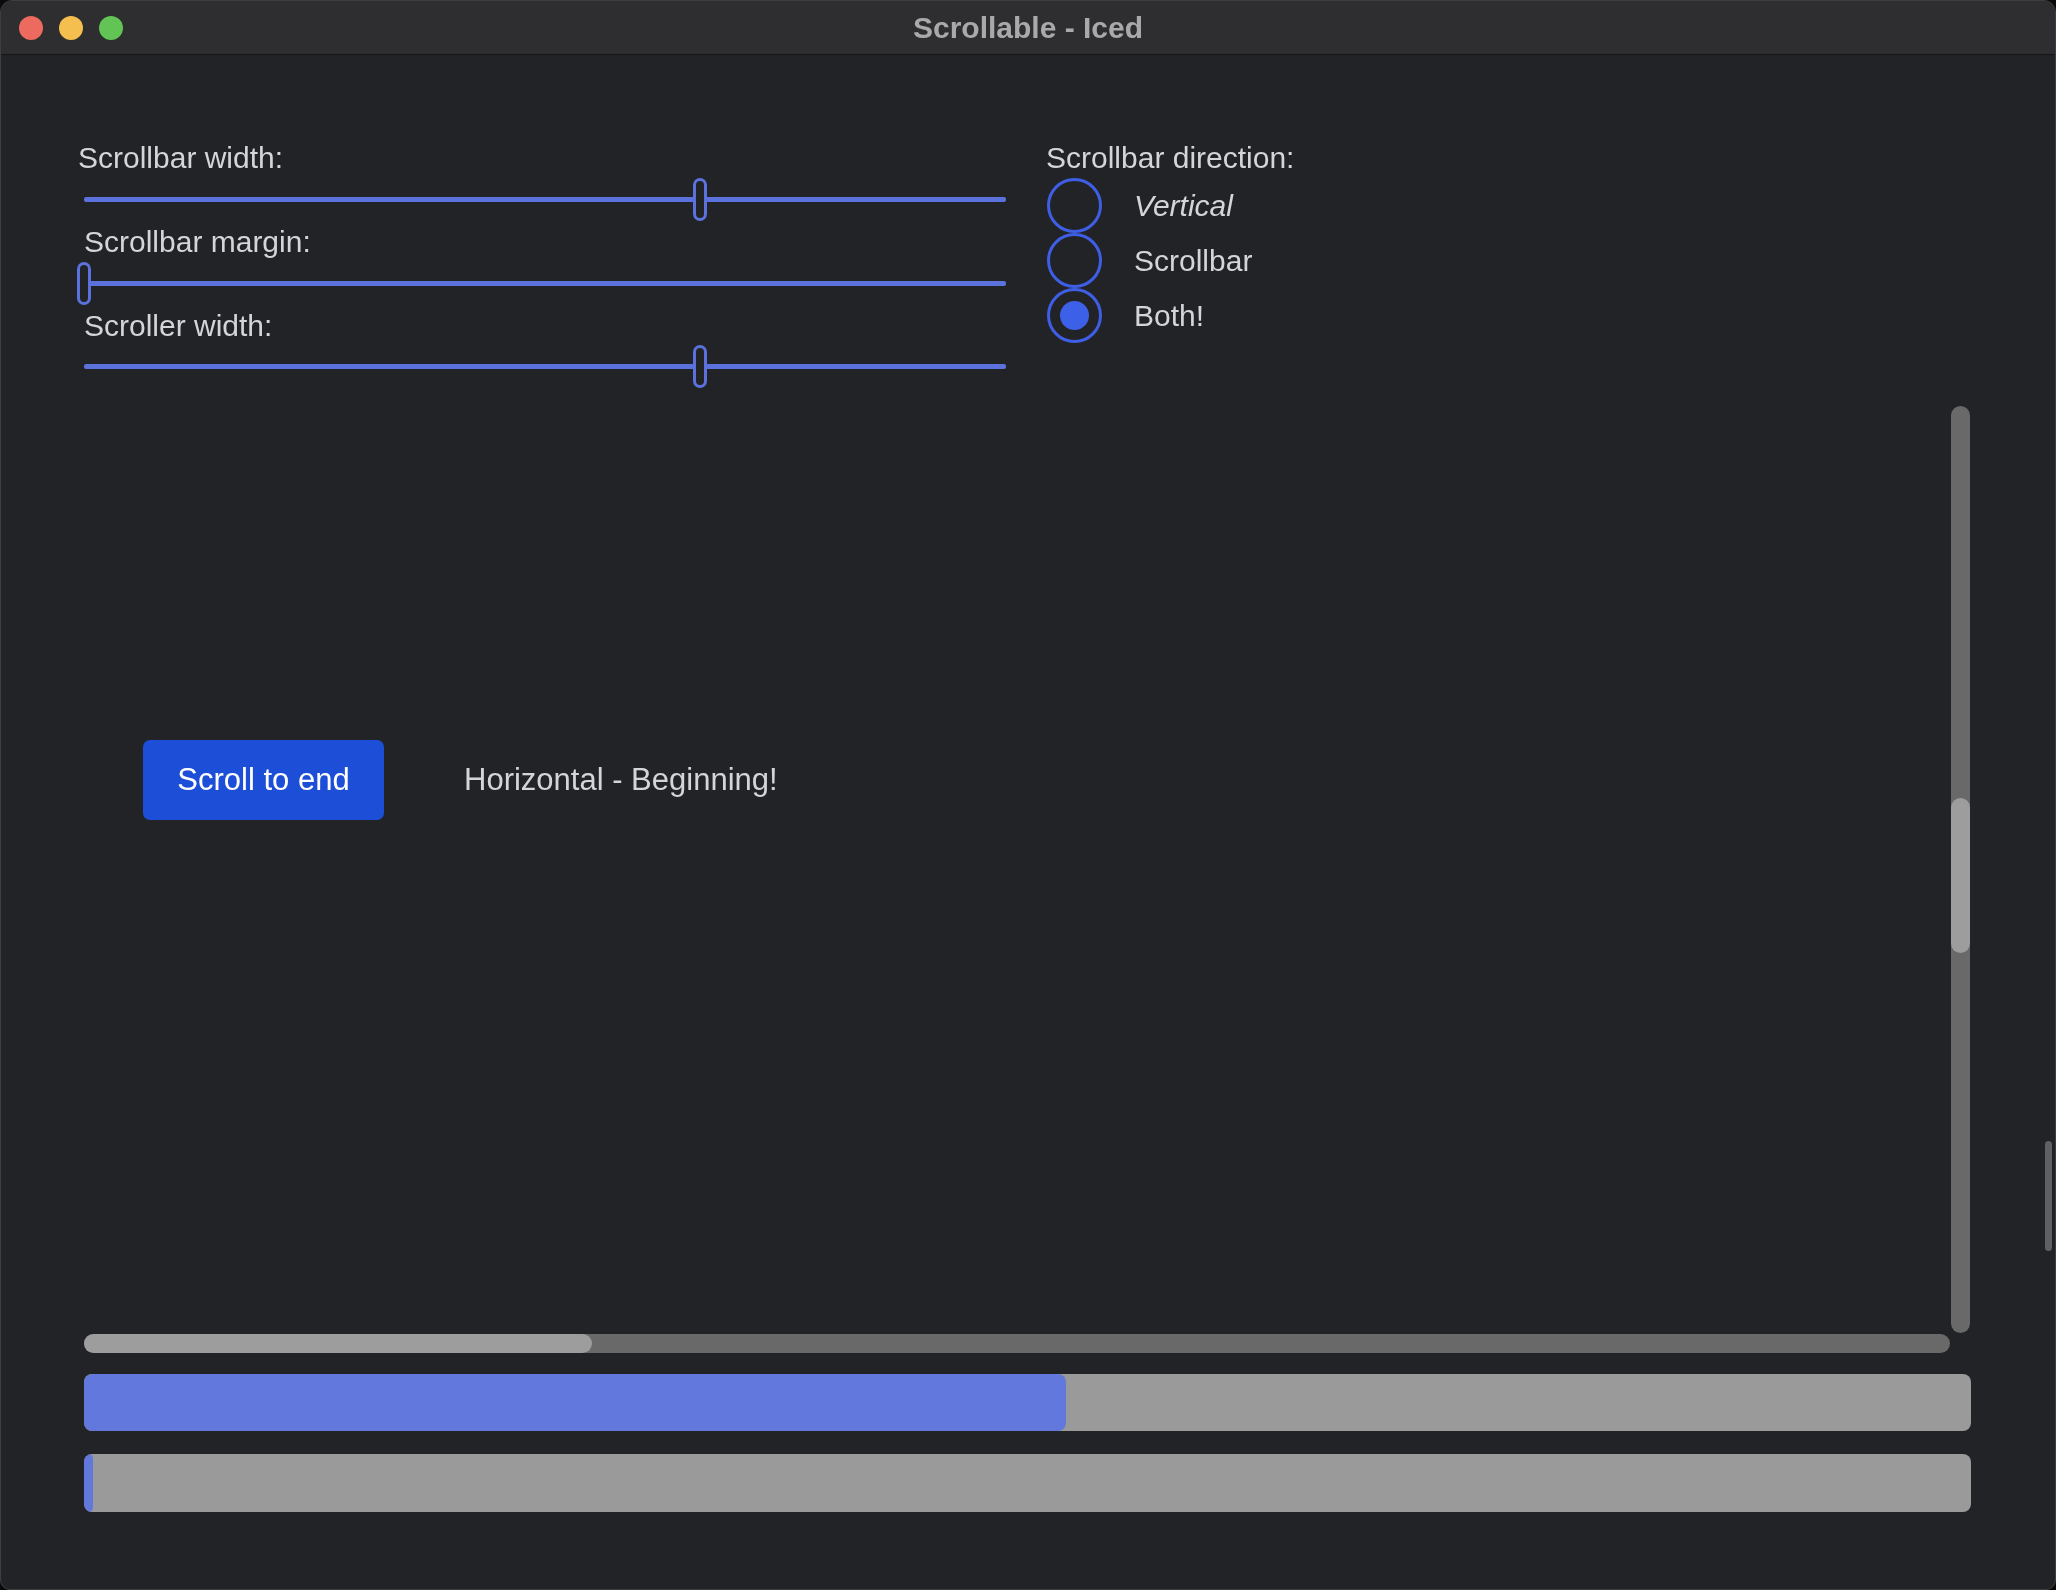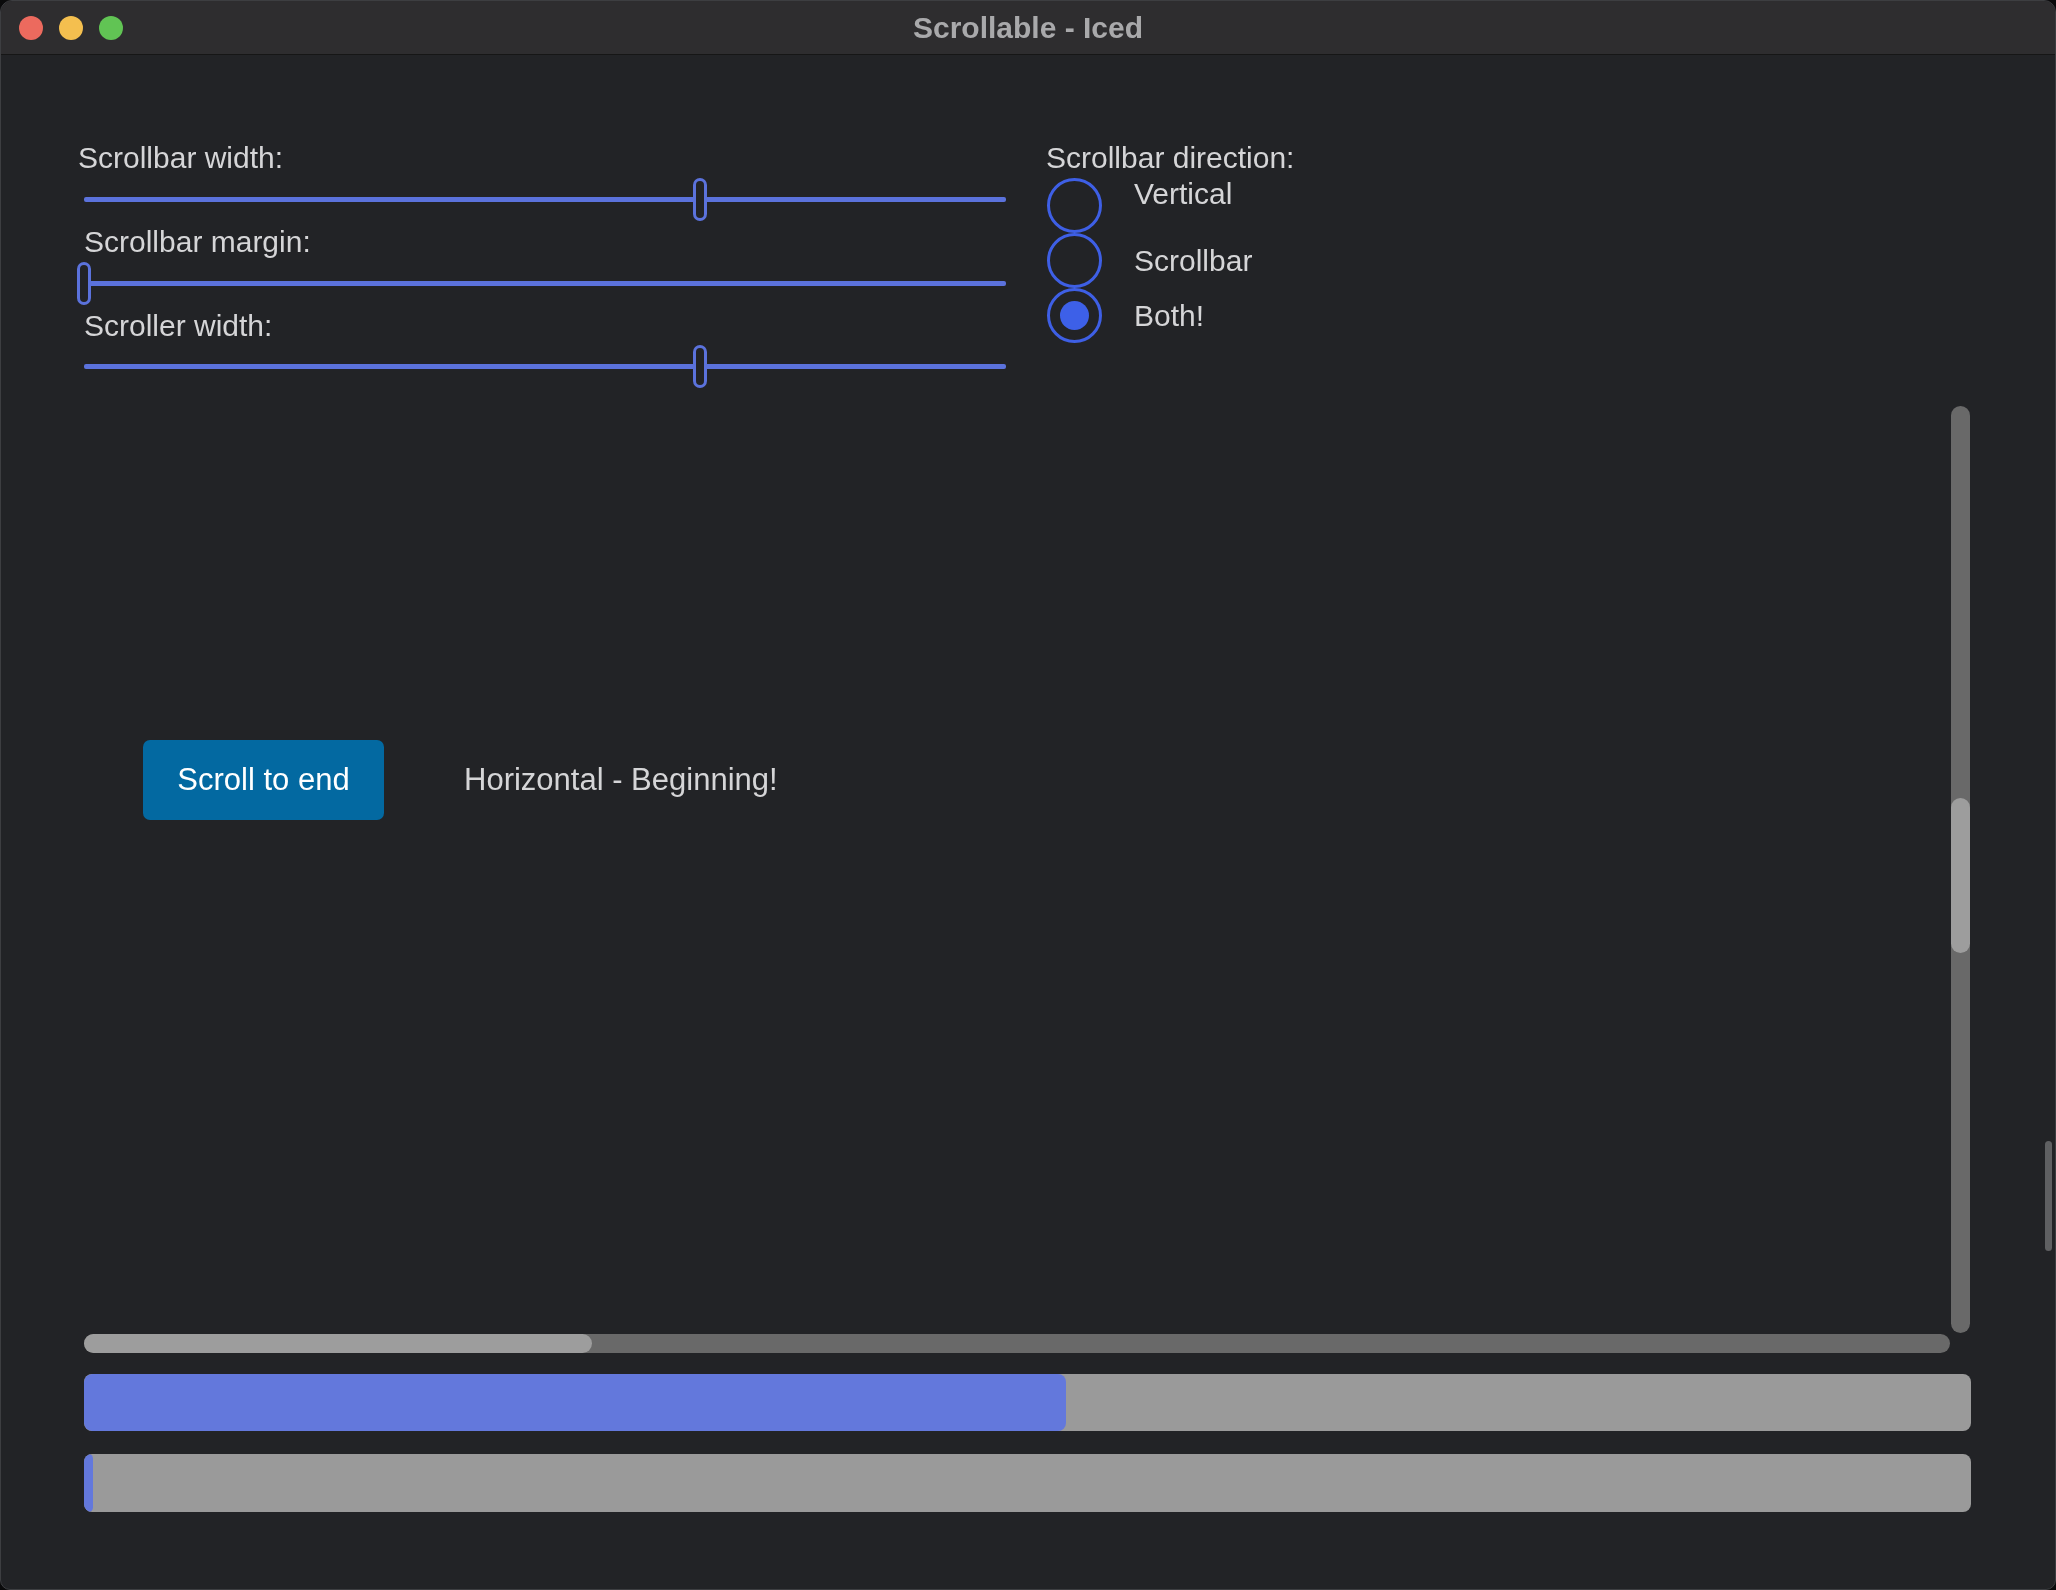--- a/index.html
+++ b/index.html
@@ -55,21 +55,21 @@
   .radio-circle {
     position: absolute; width: 55px; height: 55px; border-radius: 50%;
     border: 3px solid #3e5fe5; background: transparent;
     display: flex; align-items: center; justify-content: center;
   }
   .radio-dot { width: 29px; height: 29px; border-radius: 50%; background: #3d60e8; }
 
   
   .btn {
     position: absolute; left: 142px; top: 739px; width: 241px; height: 80px;
-    background: #0369a1; border: none; border-radius: 7px;
+    background: #1d4ed8; border: none; border-radius: 7px;
     color: #ffffff; font-size: 31px; font-family: "Liberation Sans", sans-serif;
     cursor: pointer;
   }
   .status {
     position: absolute; left: 463px; top: 759px;
     font-size: 31px; line-height: 40px; color: #d5d5d7; white-space: nowrap;
   }
 
   
   .vbar {
@@ -137,21 +137,21 @@
     <div class="slider" style="left:83px; top:344px;">
       <div class="rail"></div>
       <div class="handle" style="left: 66.8%;"></div>
     </div>
 
     <div class="lbl" style="left:1045px; top:137px;">Scrollbar direction:</div>
 
     <div class="radio-circle" style="left:1046px; top:177px;">
       <div class="radio-dot" style="opacity: 0;"></div>
     </div>
-    <div class="lbl" style="left:1133px; top:173px;">Vertical</div>
+    <div class="lbl" style="left:1133px; top:185px;font-style:italic;">Vertical</div>
 
     <div class="radio-circle" style="left:1046px; top:232px;">
       <div class="radio-dot" style="opacity: 0;"></div>
     </div>
     <div class="lbl" style="left:1133px; top:240px;">Scrollbar</div>
 
     <div class="radio-circle" style="left:1046px; top:287px;">
       <div class="radio-dot" style="opacity: 1;"></div>
     </div>
     <div class="lbl" style="left:1133px; top:295px;">Both!</div>

